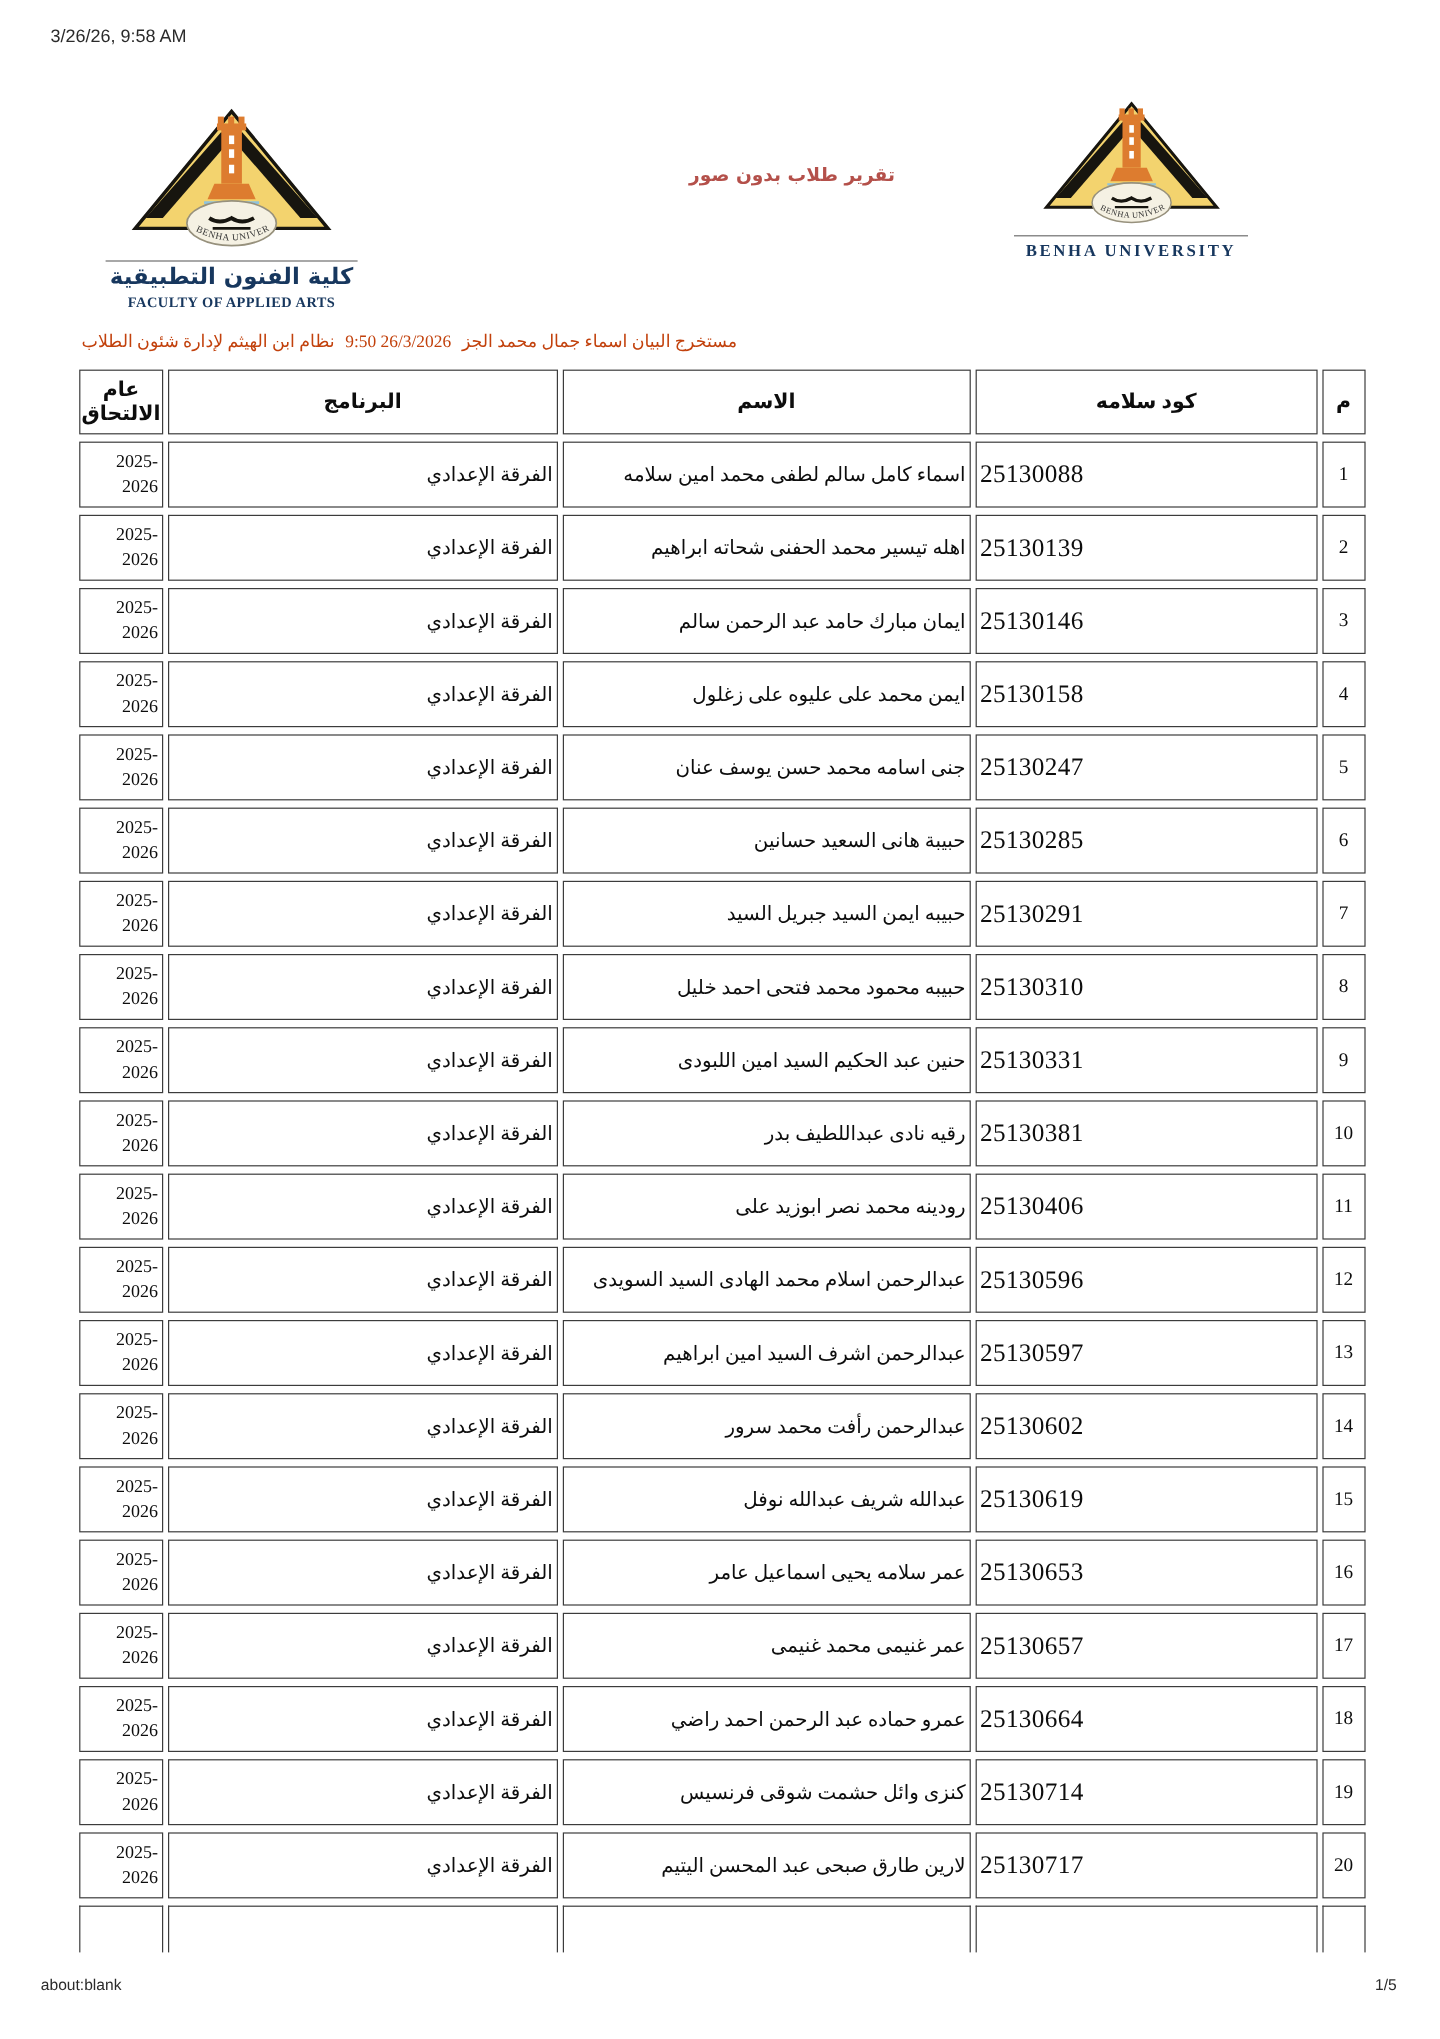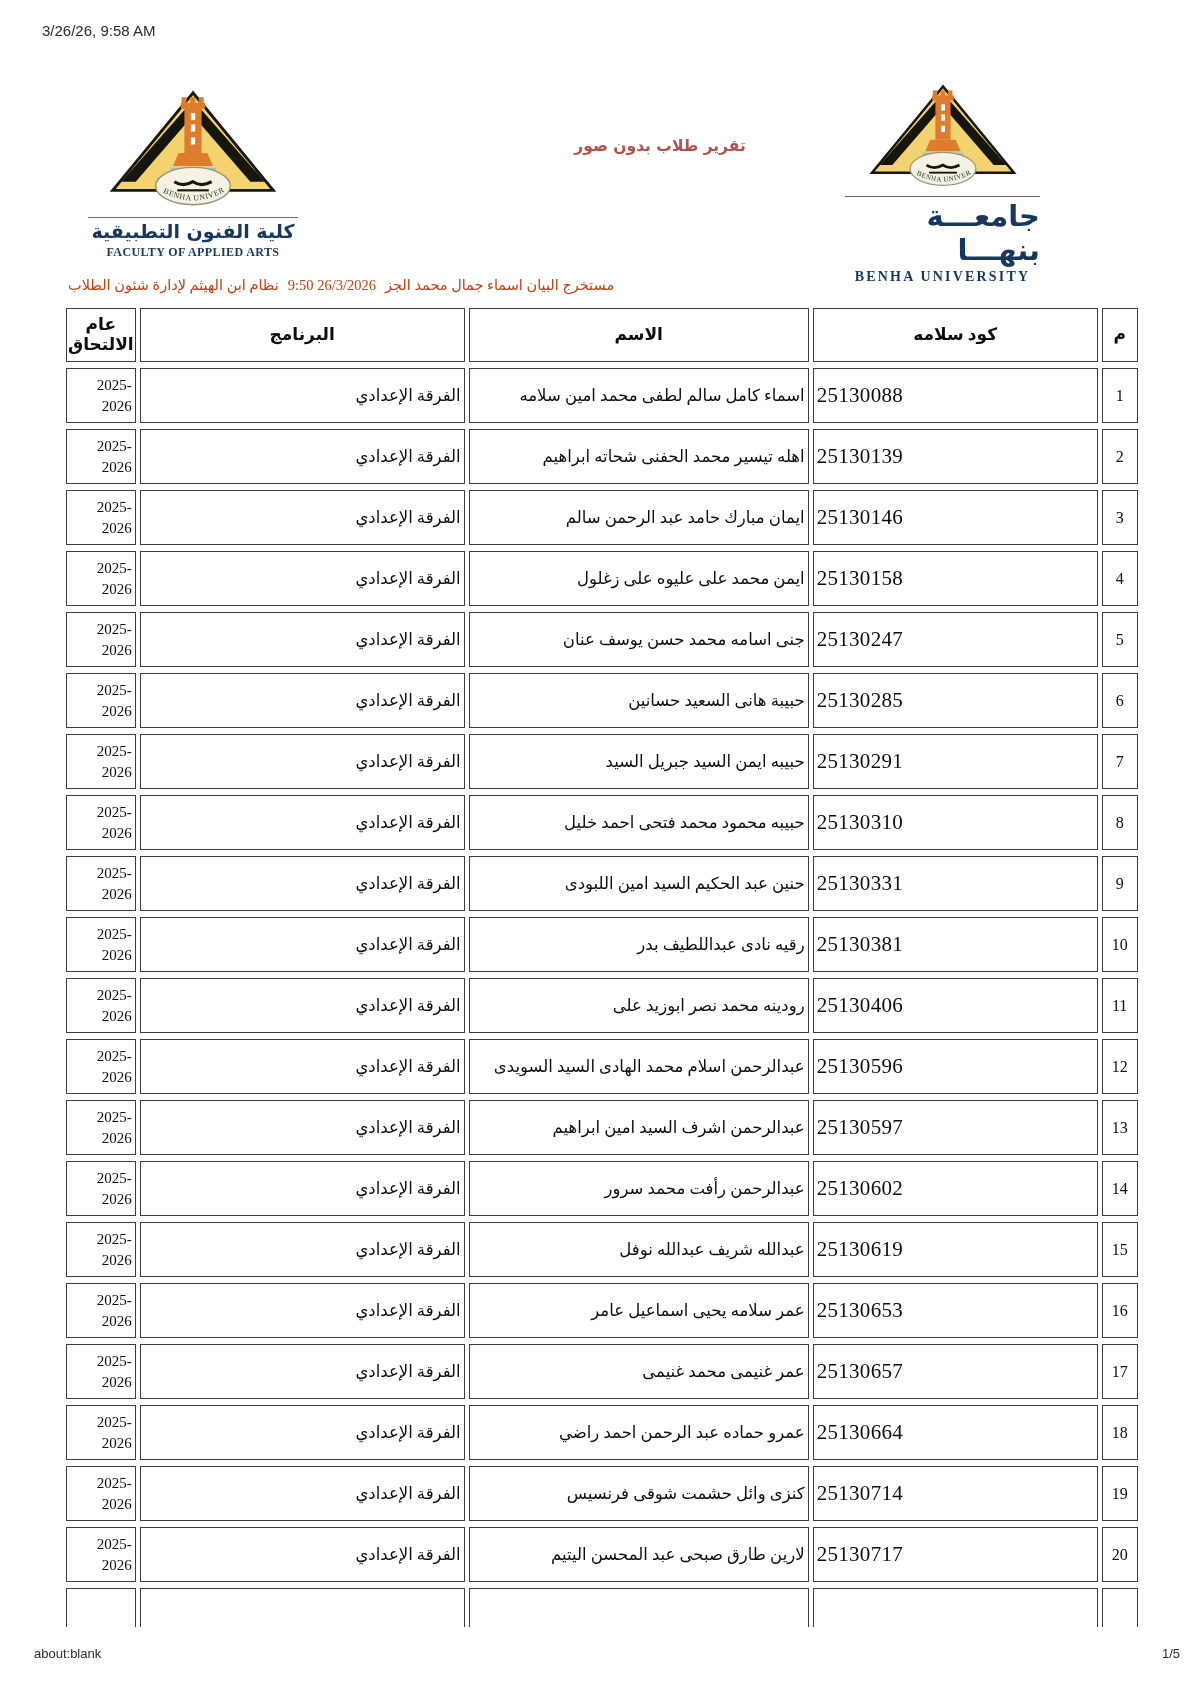--- a/index.html
+++ b/index.html
@@ -69,21 +69,21 @@
   td.c-year{text-align:right;font-size:15px;line-height:1.35;padding-right:3px;margin-top:12px;}
   tr.partial-row td{height:38px;border-bottom:none;}
 
   
   .page-footer{
     position:absolute;top:1646px;
     font-family:"Liberation Sans","DejaVu Sans",sans-serif;
     font-size:13px;color:#2b2b2b;
   }
   .footer-left{left:34px;}
-  .footer-right{right:20px;}
+  .footer-right{right:36px;}
 </style>
 </head>
 <body>
 
 <div class="timestamp ltr">3/26/26, 9:58 AM</div>
 
 <div class="logo-block faculty-logo">
   <svg width="172" viewBox="0 0 120 88" xmlns="http://www.w3.org/2000/svg">
     <polygon points="60,2 4,70 116,70" fill="#f3d36e" stroke="#17150f" stroke-width="2"></polygon>
     <polygon points="54,14 58,20 20,64 10,64" fill="#17150f"></polygon>
@@ -142,21 +142,20 @@
       <path d="M44,55 h32"></path>
       <path d="M42,58 h36"></path>
     </g>
     <ellipse cx="60" cy="67" rx="26" ry="13" fill="#f5f1e3" stroke="#97917d" stroke-width="1"></ellipse>
     <path d="M47,64 q6,4 13,0 q6,4 13,0" fill="none" stroke="#17150f" stroke-width="2.2"></path>
     <path d="M49,70 h22" stroke="#17150f" stroke-width="1.5"></path>
     <path id="arcR" d="M38,71 Q60,83 82,71" fill="none"></path>
     <text font-size="5.5" fill="#333" letter-spacing="0.4"><textPath href="#arcR" startOffset="1">BENHA UNIVERSITY</textPath></text>
   </svg>
   <div class="logo-divider"></div>
-  <div class="logo-ar rtl">جامعـــة بنهـــا</div>
   <div class="logo-en">BENHA UNIVERSITY</div>
 </div>
 
 <div class="info-line ltr">
   <span class="rtl">نظام ابن الهيثم لإدارة شئون الطلاب</span>
   <span class="ltr">9:50 26/3/2026</span>
   <span class="rtl">مستخرج البيان اسماء جمال محمد الجز</span>
 </div>
 
 <table class="students">

